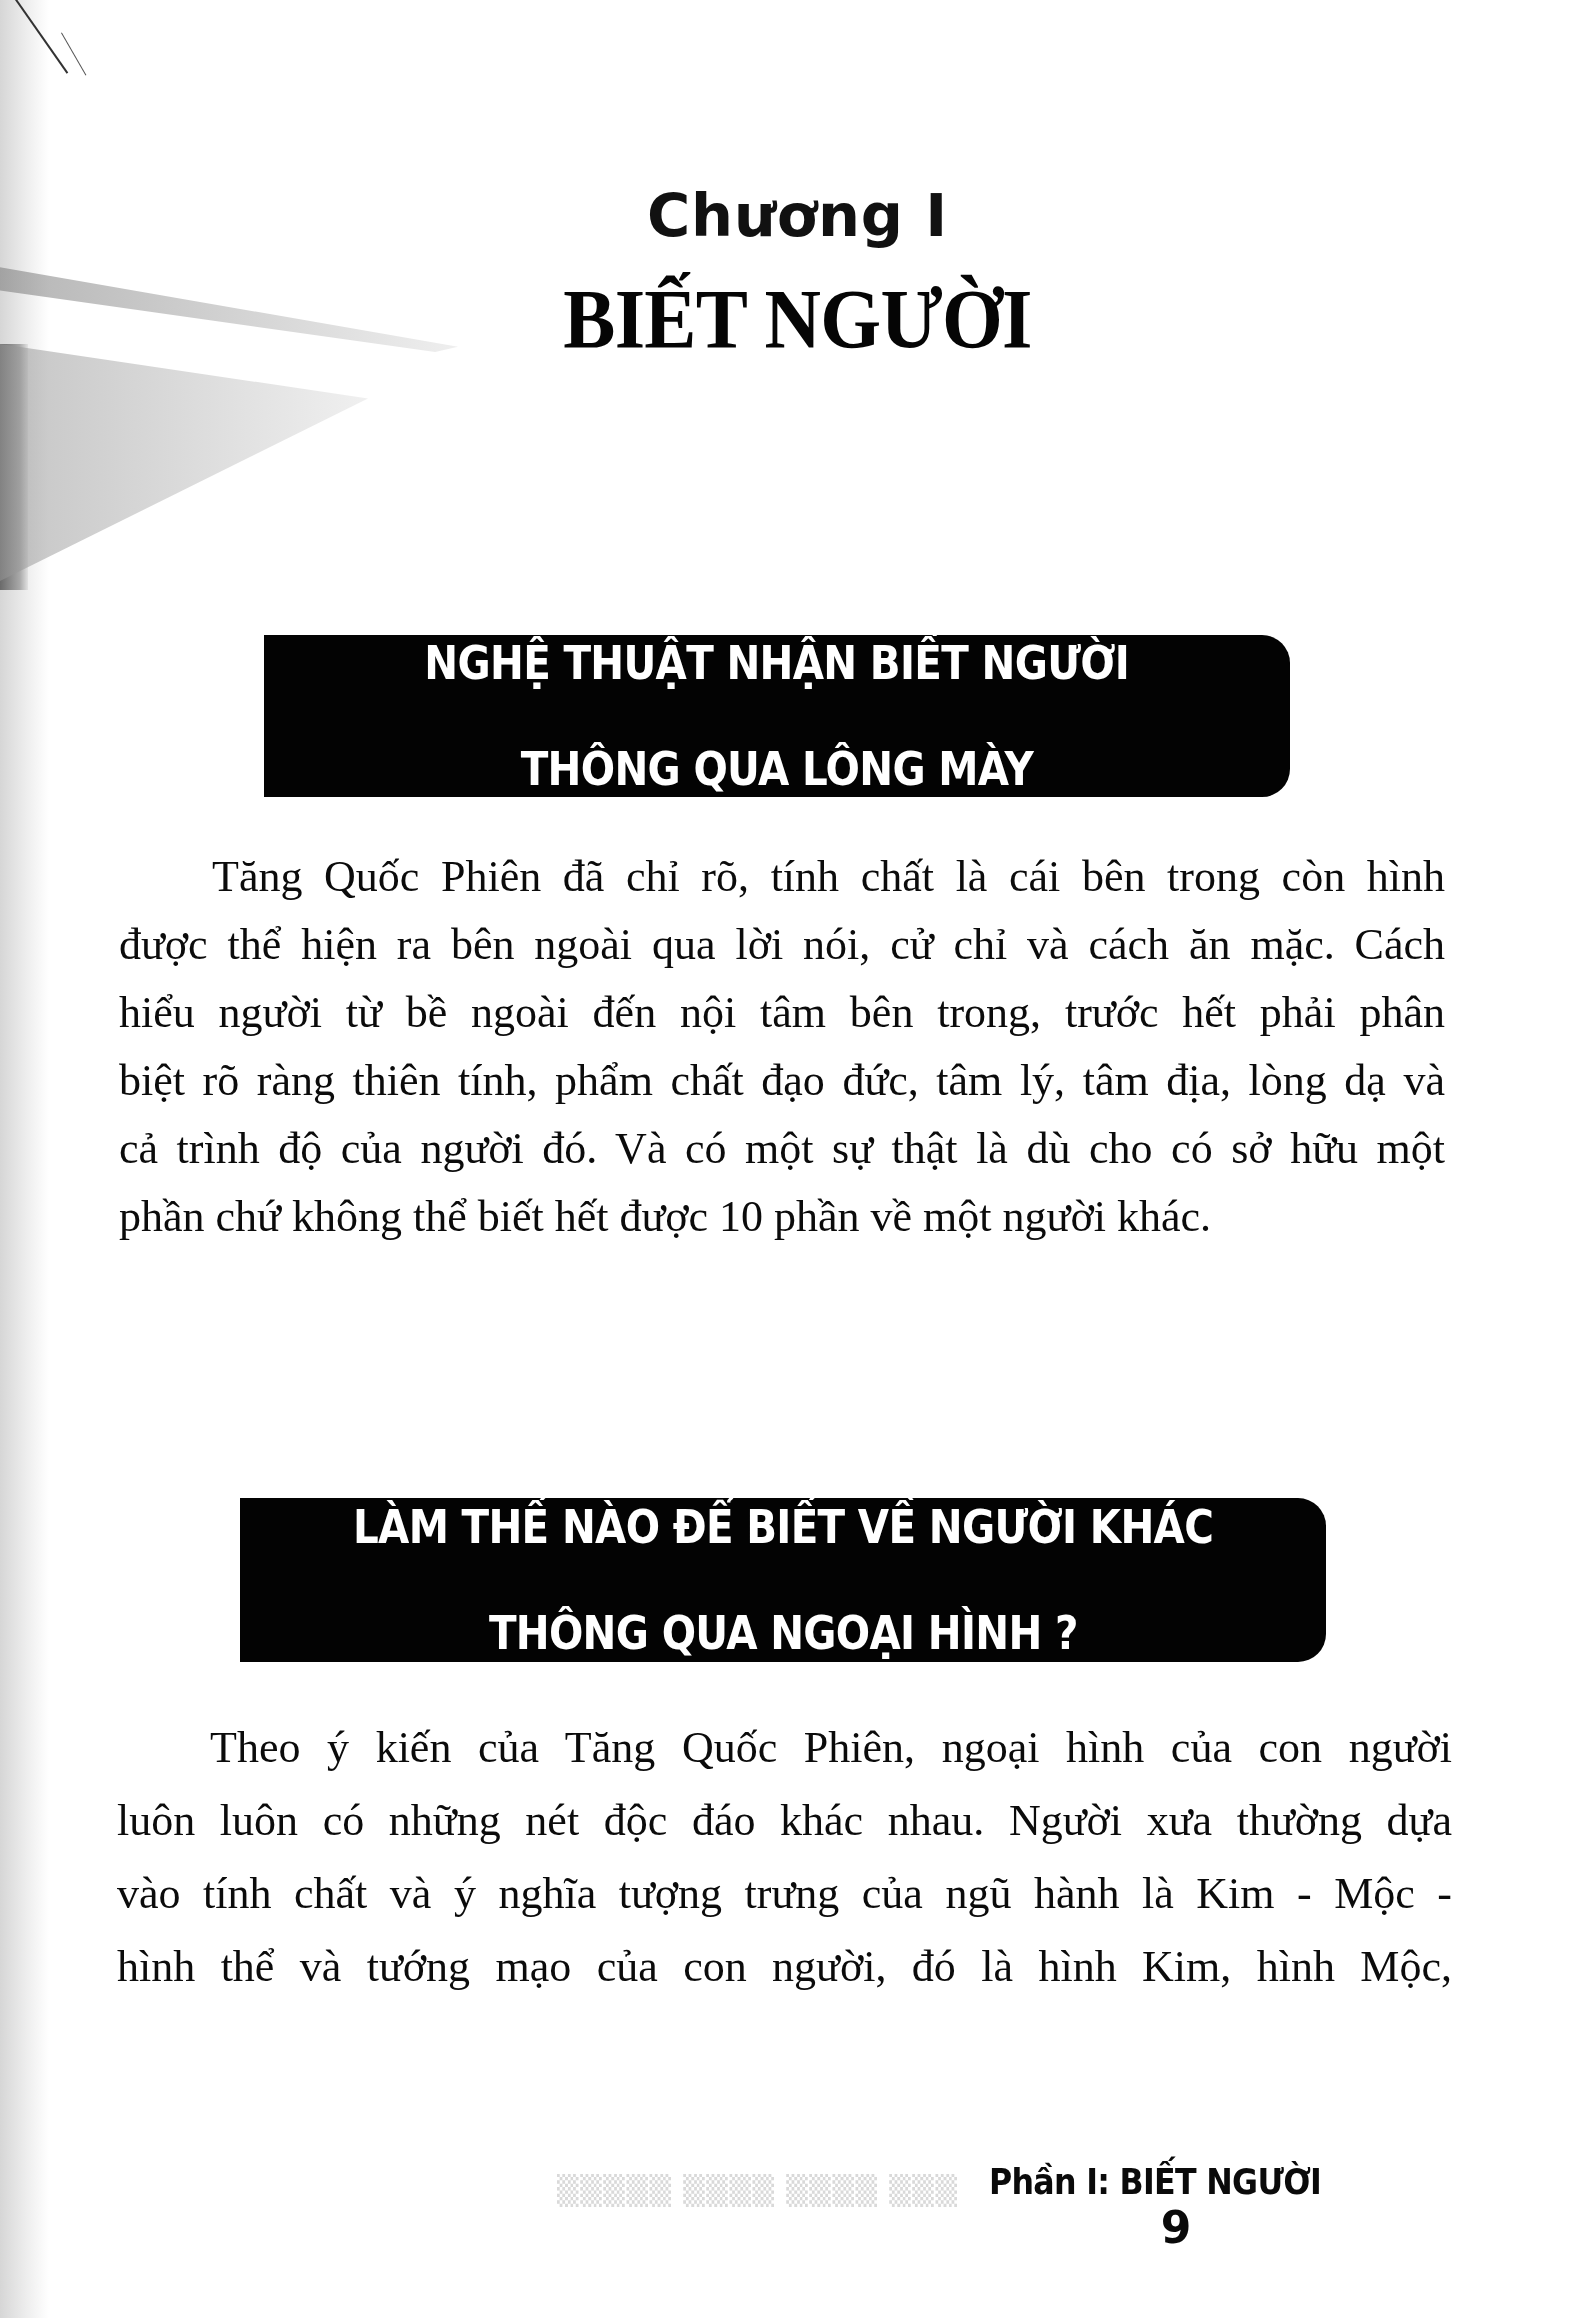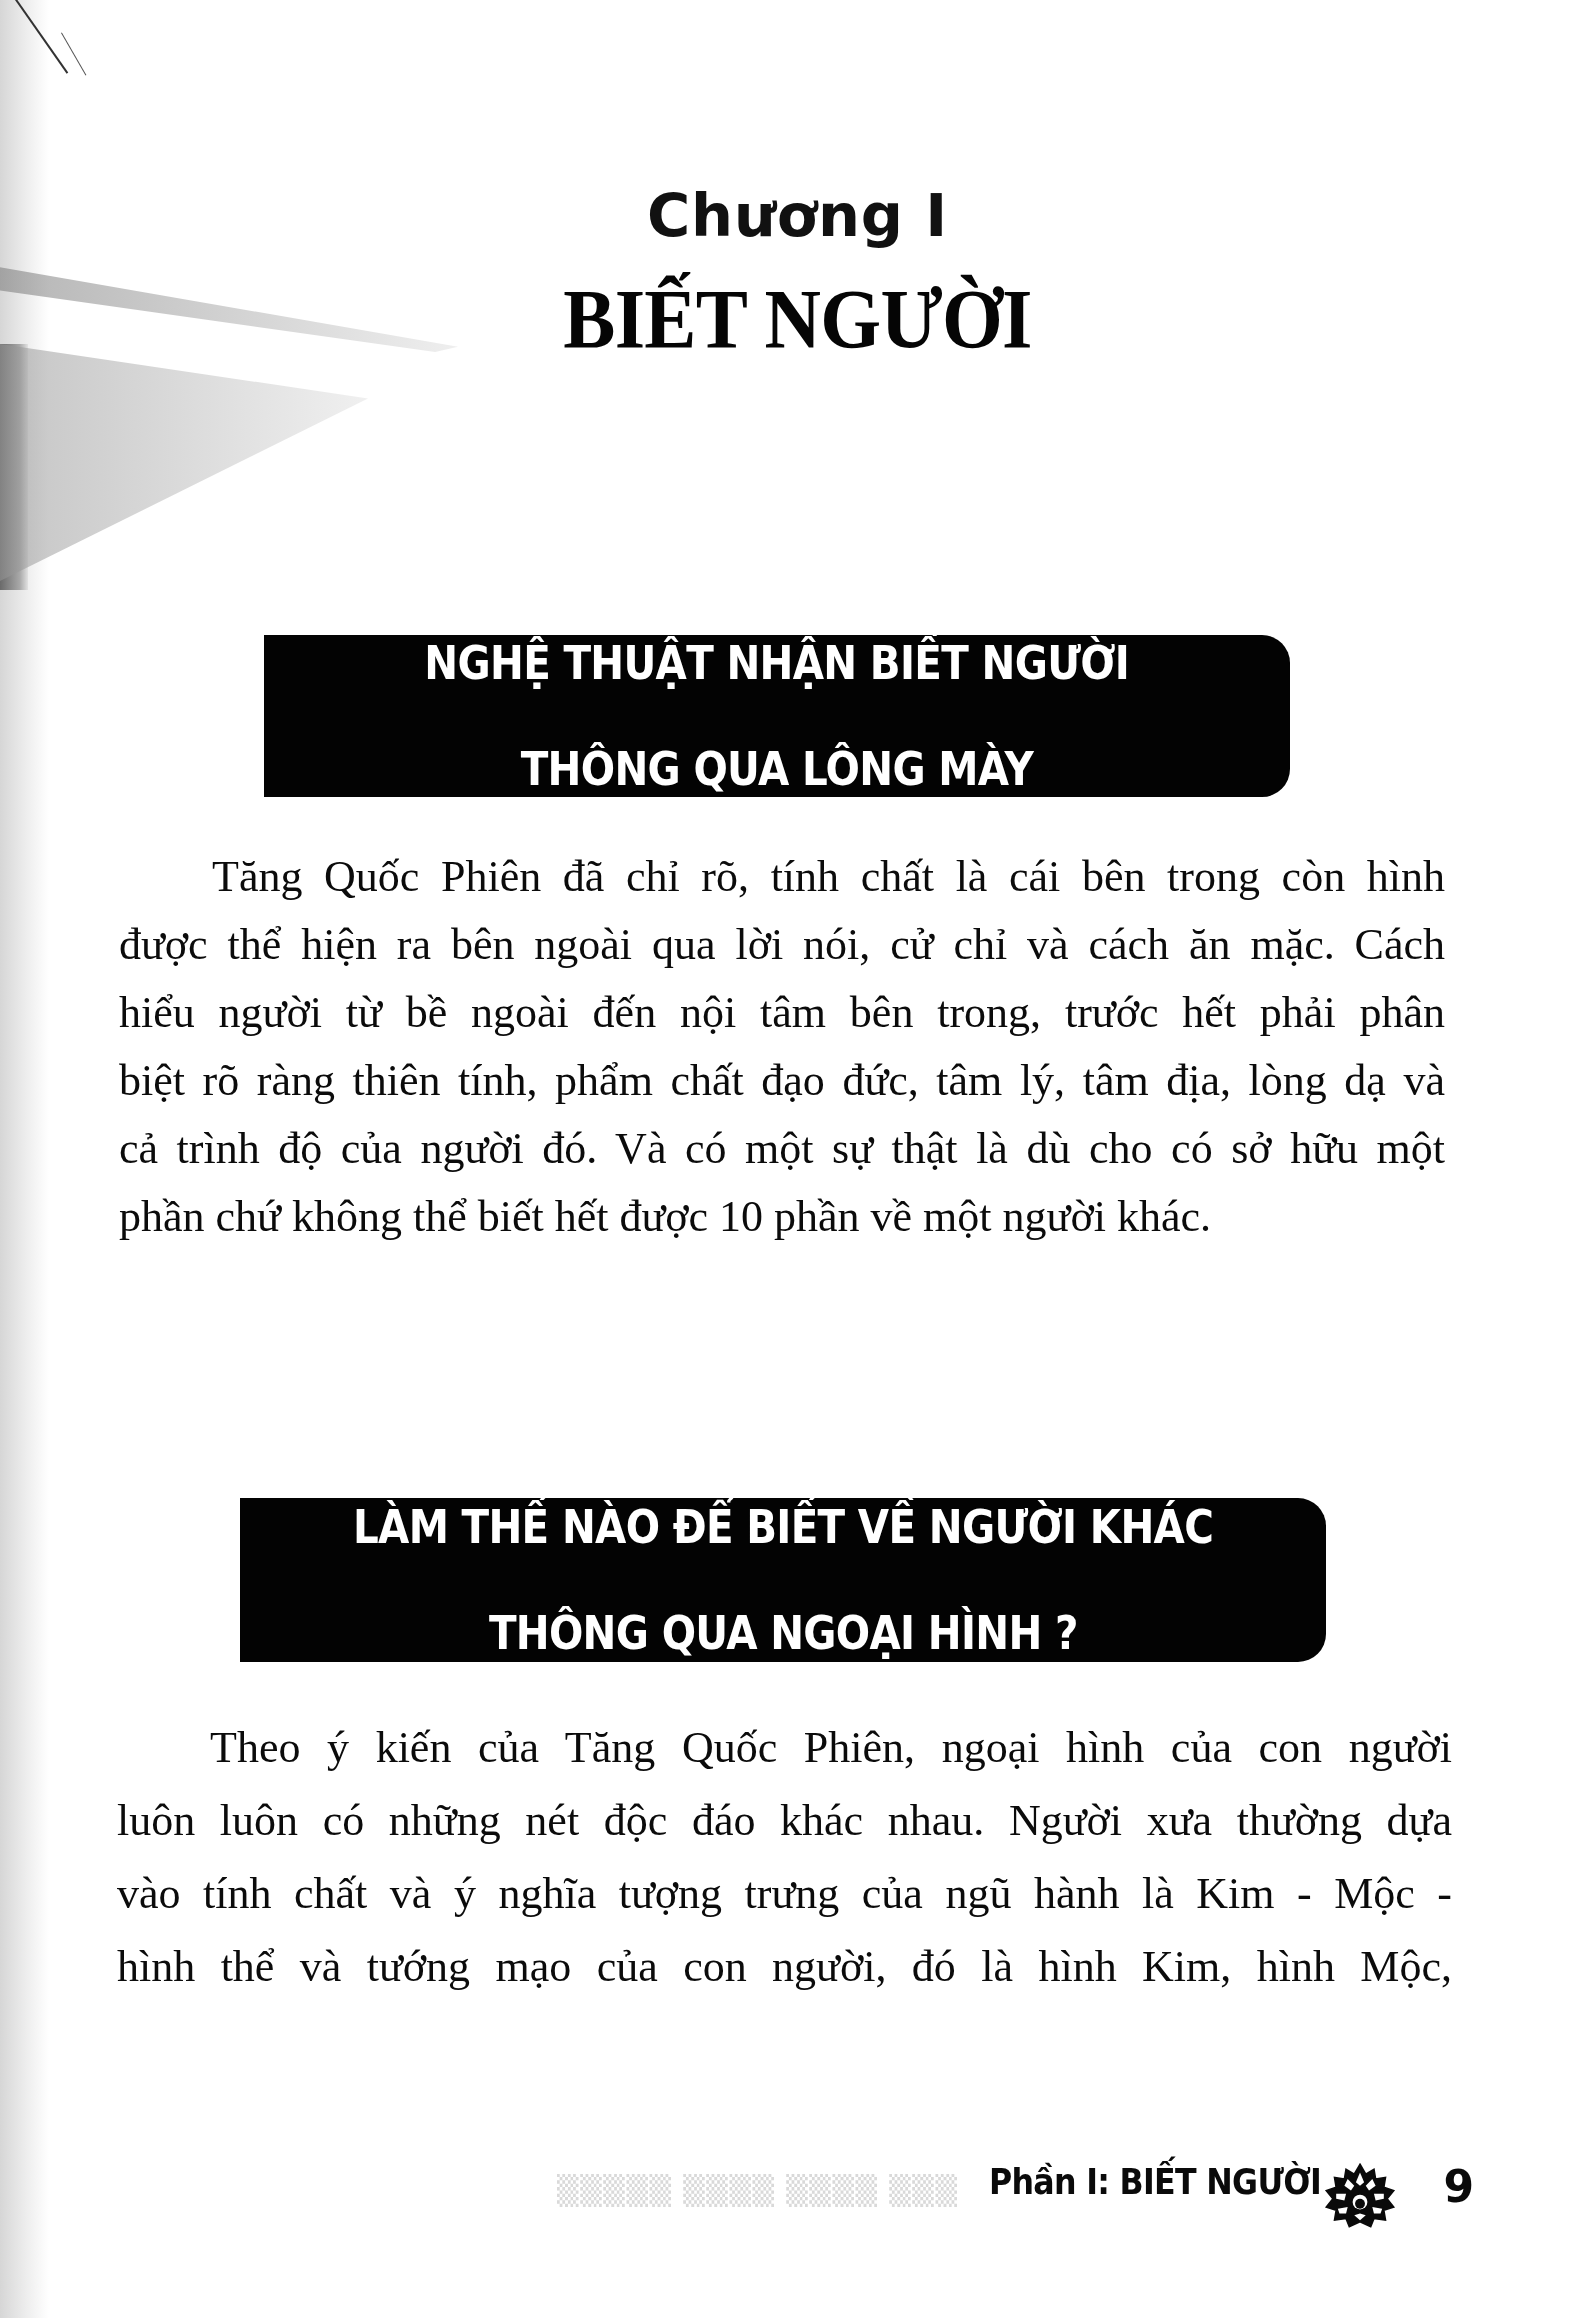--- a/index.html
+++ b/index.html
@@ -73,21 +73,21 @@
   .para-1 .line { height:68px; line-height:68px; }
   .para-1 .line.first { padding-left:93px; }
   .para-1 .line.last { text-align-last:left; }
 
   .para-2 { left:117px; top:1711px; width:1335px; }
   .para-2 .line { height:73px; line-height:73px; }
   .para-2 .line.first { padding-left:93px; }
 
   .footer {
     position:absolute; top:2161px; left:989px; height:57px;
-    display:flex; align-items:flex-start;
+    display:flex; align-items:center;flex-direction:column;
   }
   .footer-faint {
     position:absolute; top:2174px; left:557px; width:426px; height:33px;
     color:#d9d9d9; font-family:"DejaVu Sans", sans-serif; font-size:28px;
     white-space:nowrap; overflow:hidden; letter-spacing:1.6px;
   }
   .footer-section {
     font-family:"DejaVu Sans", sans-serif; font-weight:bold;
     font-size:36px; color:#0a0a0a; letter-spacing:-0.8px;
     transform:scaleX(0.88); transform-origin:left center; white-space:nowrap;

